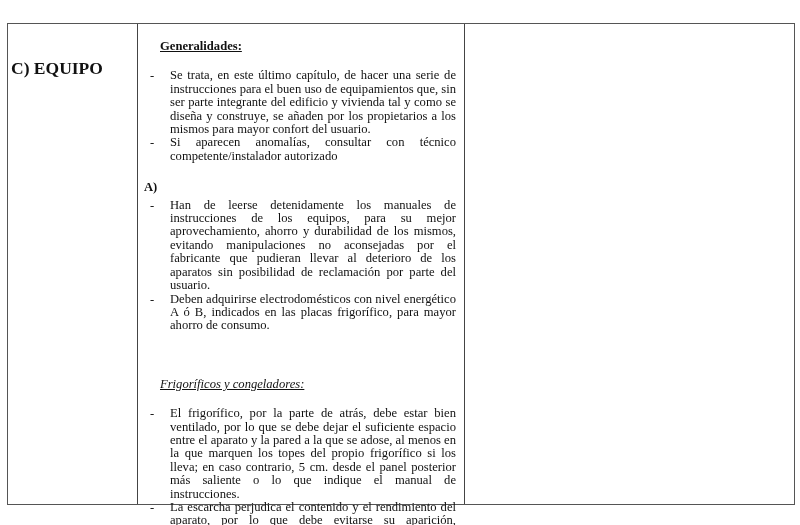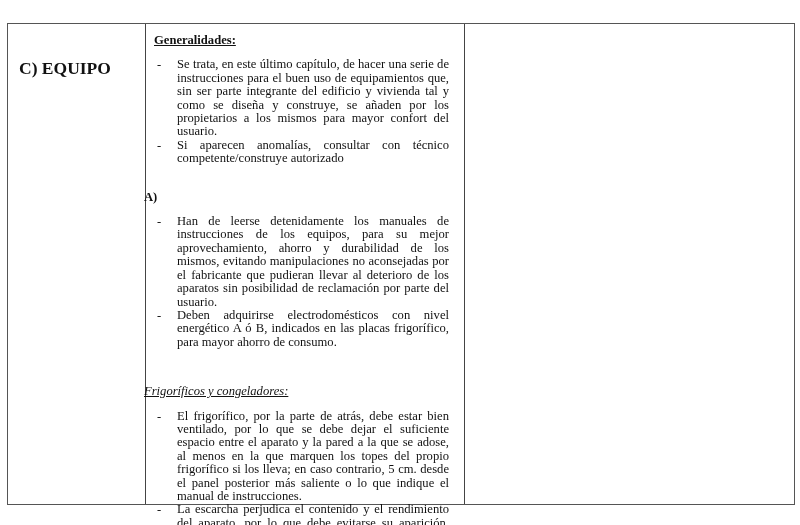--- a/index.html
+++ b/index.html
@@ -1,53 +1,53 @@
 <!DOCTYPE html>
 <html><head>
 <meta charset="utf-8">
 <style>
   html, body { margin: 0; padding: 0; background: #ffffff; }
   body { width: 800px; height: 525px; position: relative; overflow: hidden;
          font-family: "Liberation Serif", serif; color: #111; }
   .table { position: absolute; left: 7px; top: 23px; width: 788px; height: 482px;
            border: 1px solid #555; box-sizing: border-box; }
   .col { position: absolute; top: 0; bottom: 0; box-sizing: border-box; }
-  .c1 { left: 8px; width: 130px; border-right: 1px solid #444; }
+  .c1 { left: 0; width: 130px; border-right: 1px solid #444; }
   .c2 { left: 130px; width: 327px; border-right: 1px solid #444; padding: 0 4px 0 6px; }
   .c3 { left: 457px; right: 0; }
   .section-title { position: absolute; left: 3px; top: 34px; font-weight: bold;
                    font-size: 17.5px; line-height: 20px; }
   .c2 .inner { font-size: 12.6px; line-height: 13.4px; }
-  .h { font-weight: bold; text-decoration: underline; margin: 10px; }
+  .h { font-weight: bold; text-decoration: underline; margin: 16px; }
   .hA { font-weight: bold; margin: 0; display: flex; }
   .hA .lab { width: 20px; }
   .hA .t { text-decoration: underline; }
-  .sub { font-style: italic; text-decoration: underline; margin: 0; }
-  ul { list-style: none; margin: 11px; padding: 0; }
+  .sub { font-style: italic; text-decoration: underline; margin: 16px; }
+  ul { list-style: none; margin: 4px; padding: 0; }
   li { position: relative; padding-left: 22px; text-align: justify; }
   li::before { content: "-"; position: absolute; left: 2px; top: 0; }
   .gap1 { height: 14px; }
   .gap2 { height: 25px; }
 </style>
 </head>
 <body>
 
 <div class="table">
   <div class="col c1">
     <div class="section-title">
       <div>C) EQUIPO</div>
     </div>
   </div>
 
   <div class="col c2">
     <div class="inner">
       <p class="h">Generalidades:</p>
       <ul>
         <li>Se trata, en este último capítulo, de hacer una serie de instrucciones para el buen uso de equipamientos que, sin ser parte integrante del edificio y vivienda tal y como se diseña y construye, se añaden por los propietarios a los mismos para mayor confort del usuario.</li>
-        <li>Si aparecen anomalías, consultar con técnico competente/construye autorizado</li>
+        <li>Si aparecen anomalías, consultar con técnico competente/instalador autorizado</li>
       </ul>
       <div class="gap1"></div>
       <p class="hA">
         <span class="lab">A)</span>
       </p>
       <ul>
         <li>Han de leerse detenidamente los manuales de instrucciones de los equipos, para su mejor aprovechamiento, ahorro y durabilidad de los mismos, evitando manipulaciones no aconsejadas por el fabricante que pudieran llevar al deterioro de los aparatos sin posibilidad de reclamación por parte del usuario.</li>
         <li>Deben adquirirse electrodomésticos con nivel energético A ó B, indicados en las placas frigorífico, para mayor ahorro de consumo.</li>
       </ul>
       <div class="gap2"></div>

